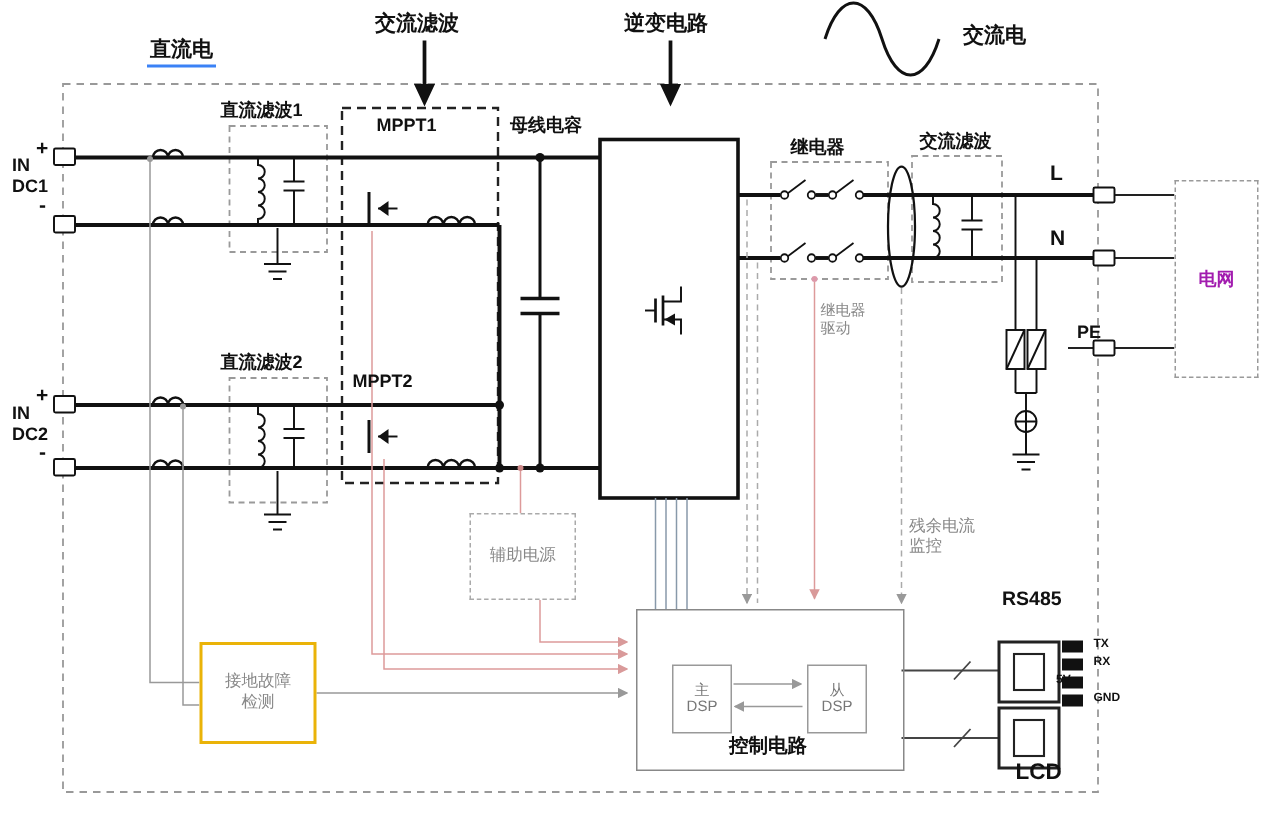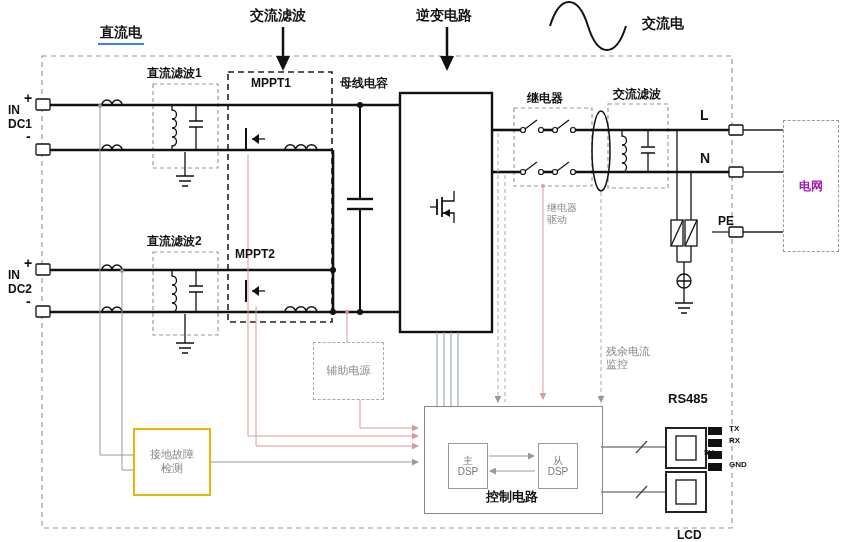--- a/index.html
+++ b/index.html
@@ -272,19 +272,19 @@
   <div class="boxed gridbox" style="left:783px;top:120px;width:54px;height:130px">电网</div>
 
   <div class="ctrlbox" style="left:424px;top:406px;width:177px;height:106px"></div>
   <div class="boxed dspbox" style="left:448px;top:443px;width:38px;height:44px">主
 DSP</div>
   <div class="boxed dspbox" style="left:538px;top:443px;width:38px;height:44px">从
 DSP</div>
   <div class="lbl" style="left:486px;top:489px;font-size:13px">控制电路</div>
 
   <div class="lbl" style="left:668px;top:391px;font-size:13px">RS485</div>
-  <div class="lbl" style="left:677px;top:528px;font-size:12px">LCD</div>
+  <div class="lbl" style="left:677px;top:506px;font-size:15px">LCD</div>
   <div class="lbl tiny" style="left:729px;top:424px">TX</div>
   <div class="lbl tiny" style="left:729px;top:436px">RX</div>
   <div class="lbl tiny" style="left:704px;top:448px">5V</div>
   <div class="lbl tiny" style="left:729px;top:460px">GND</div>
 
 </div>
 
 </body></html>

